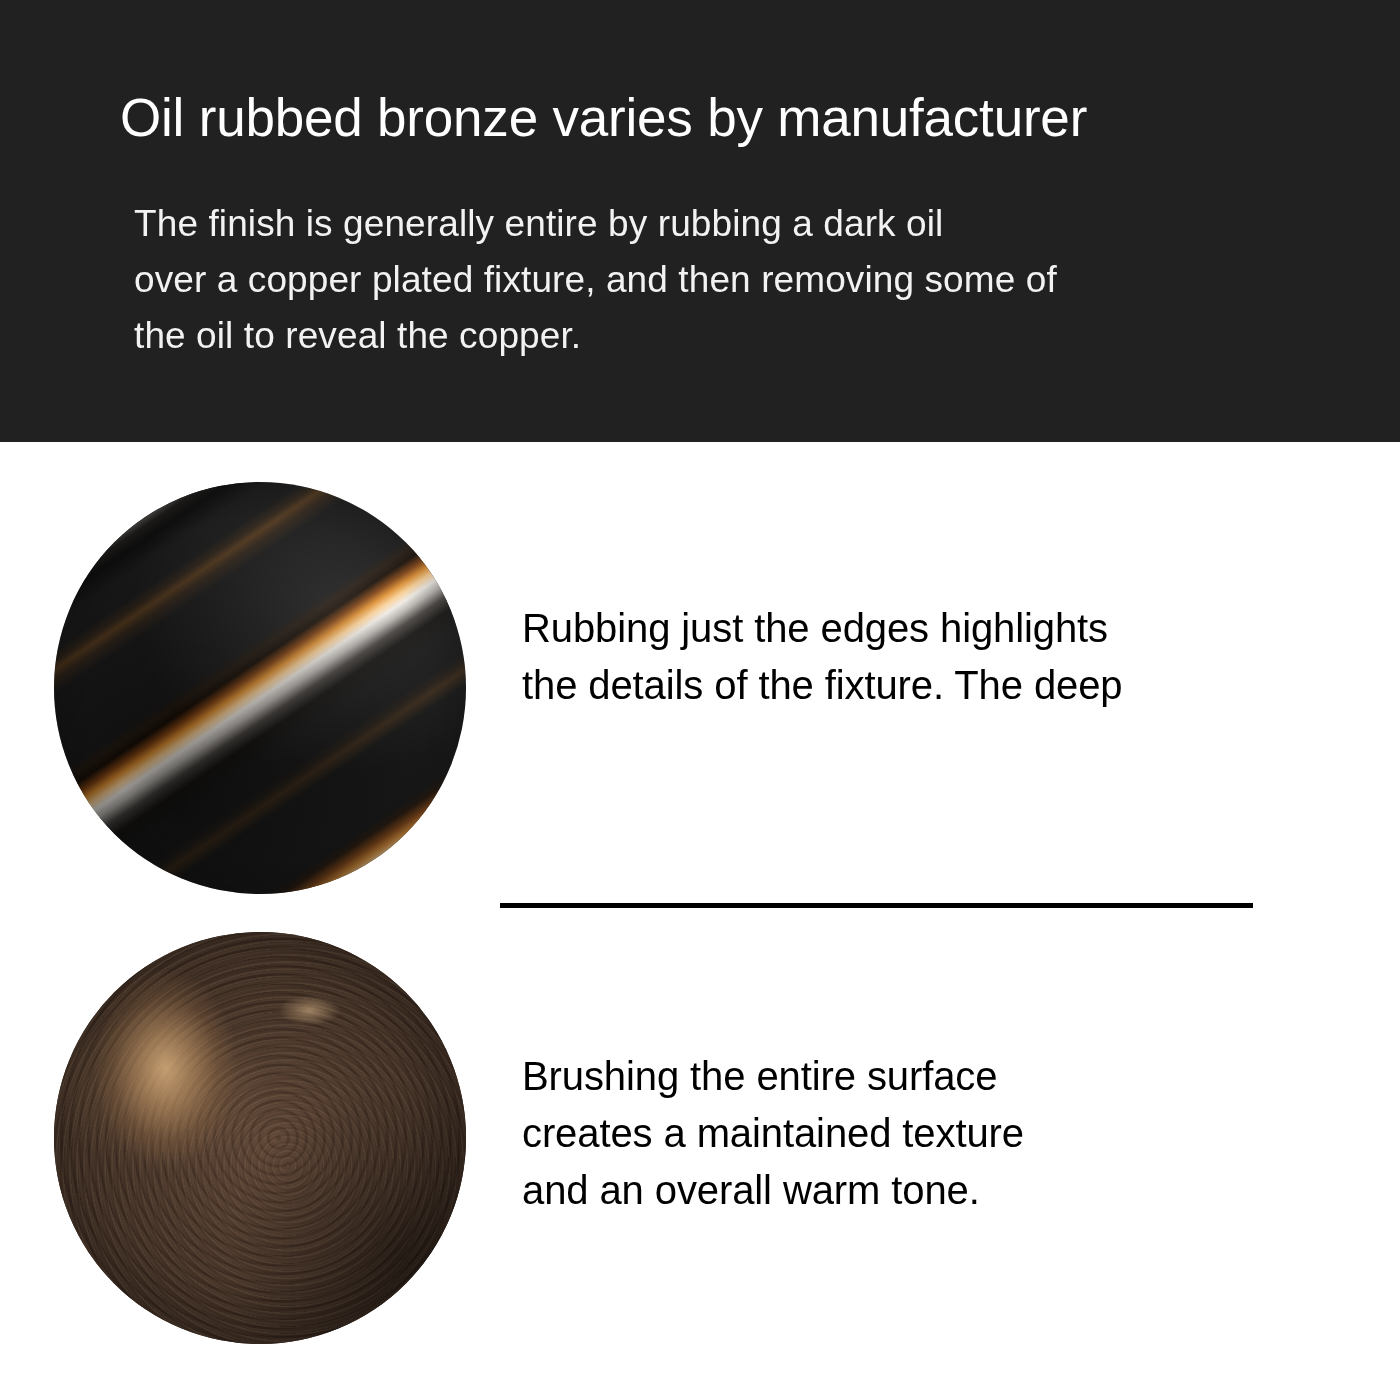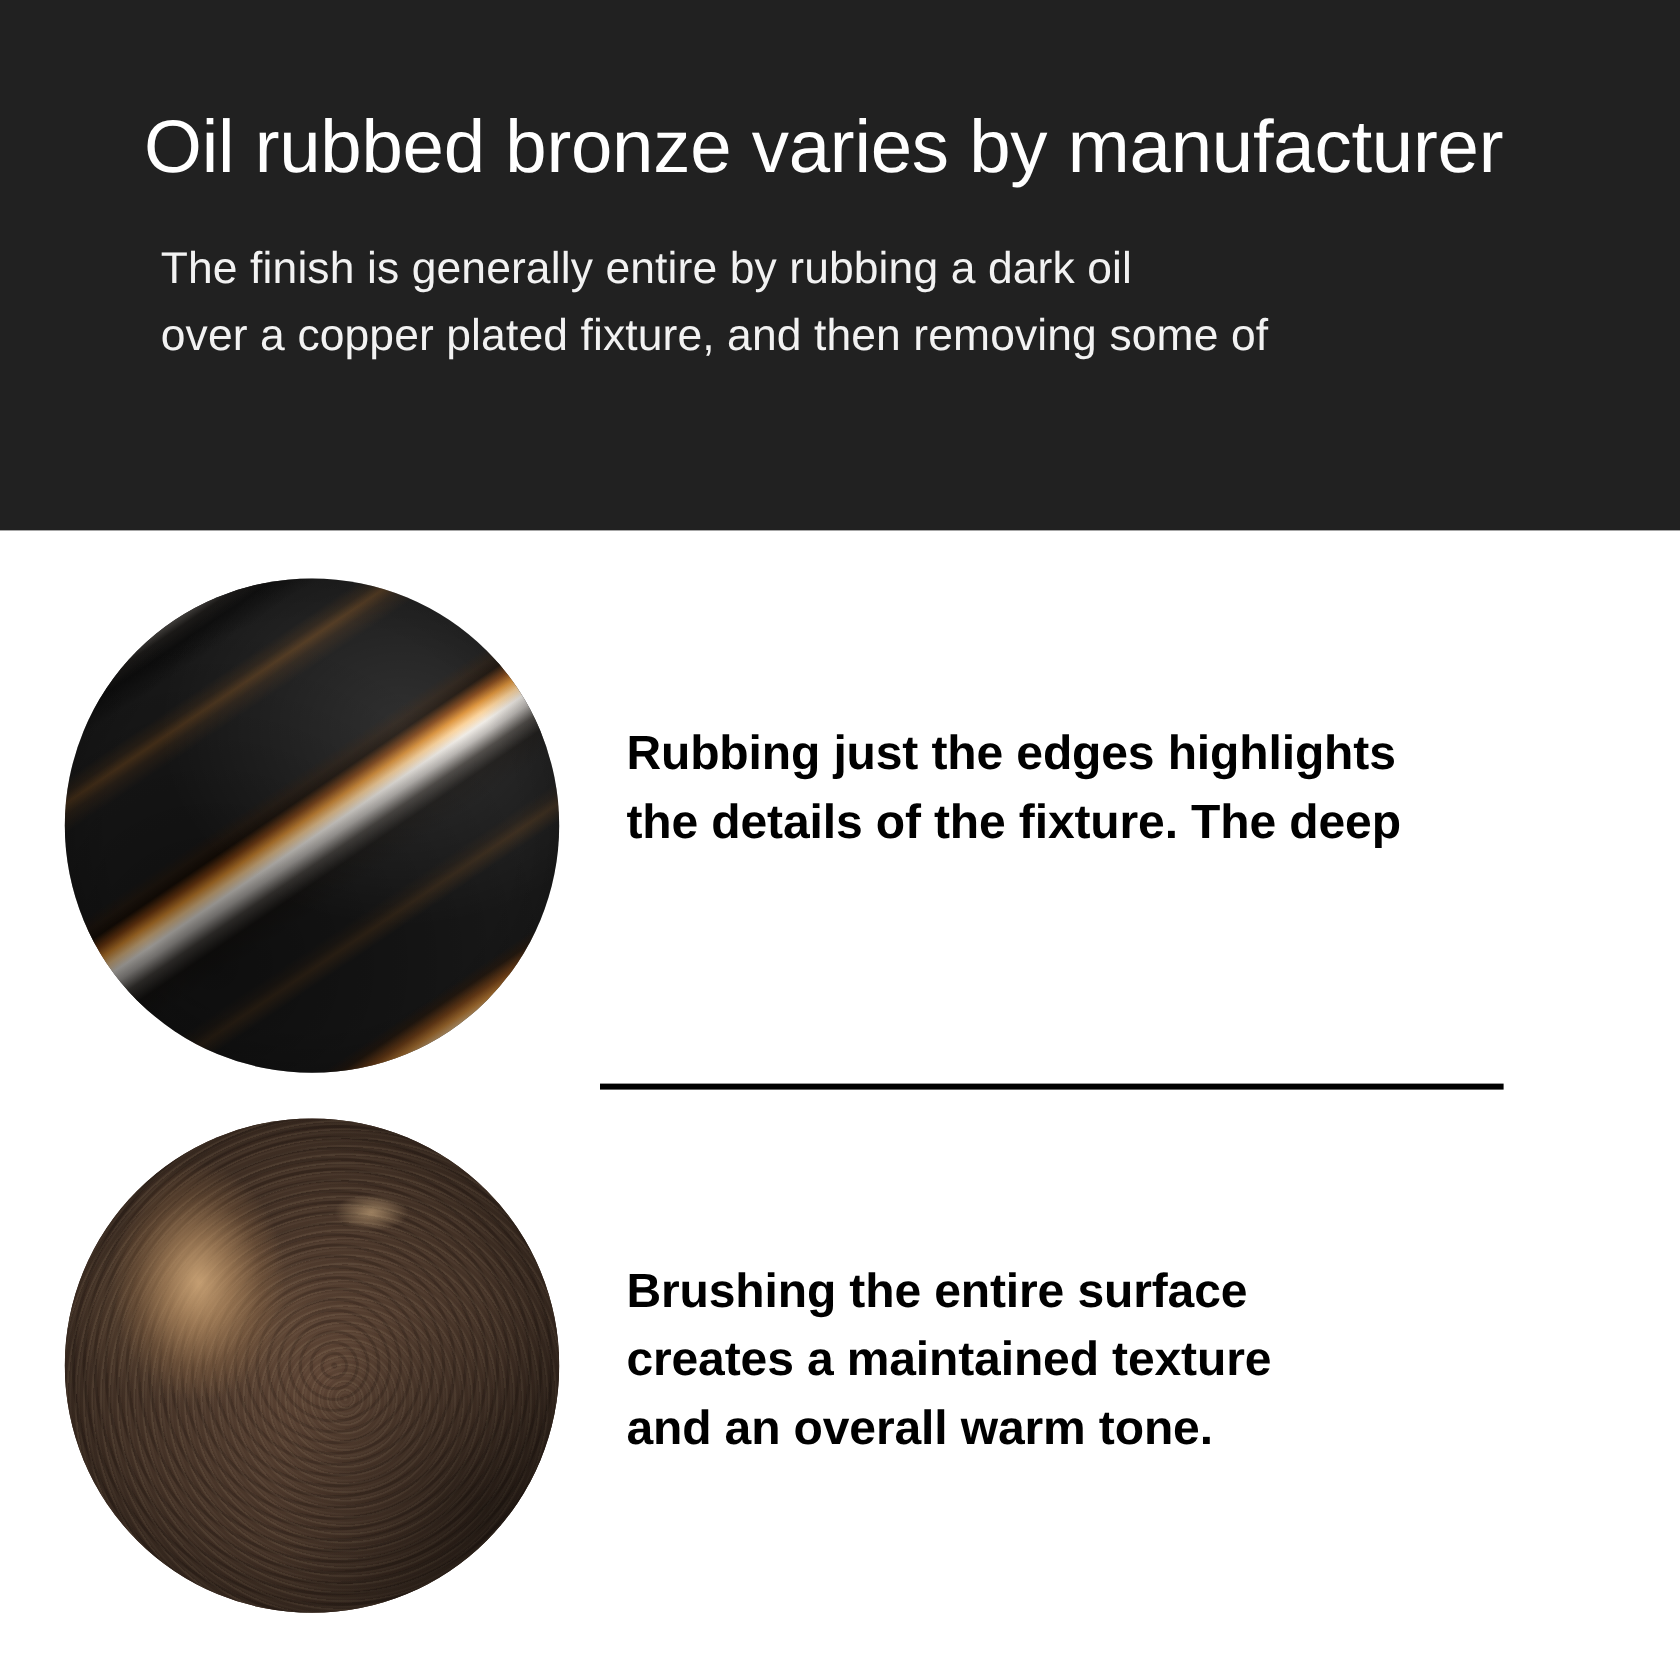--- a/index.html
+++ b/index.html
@@ -31,21 +31,21 @@
     background: #212121;
   }
 
   .page-title {
     position: absolute;
     left: 120px;
     top: 88px;
     width: 1200px;
     color: #ffffff;
     font-family: "Liberation Sans", sans-serif;
-    font-size: 62px;
+    font-size: 53px;
     font-weight: 300;
     letter-spacing: -0.2px;
     line-height: 1.12;
     white-space: nowrap;
   }
 
   .page-subtitle {
     position: absolute;
     left: 134px;
     top: 196px;
@@ -234,21 +234,21 @@
   }
 
   
   .callout {
     position: absolute;
     left: 522px;
     width: 740px;
     color: #000000;
     font-family: "Liberation Sans", sans-serif;
     font-size: 40px;
-    font-weight: 700;
+    font-weight: 400;
     line-height: 57px;
     letter-spacing: -0.1px;
   }
   .callout .ln { display: block; }
   .callout-rubbed  { top: 600px; }
   .callout-brushed { top: 1048px; }
 
   
   .divider {
     position: absolute;
@@ -263,20 +263,21 @@
 <body>
 
 <div class="infographic">
 
   <div class="header-band">
     <div class="page-title">Oil rubbed bronze varies by manufacturer</div>
 
     <div class="page-subtitle">
       <span class="ln">The finish is generally entire by rubbing a dark oil</span>
       <span class="ln">over a copper plated fixture, and then removing some of</span>
+      <span class="ln">the oil to reveal the copper.</span>
     </div>
   </div>
 
   <div class="swatch swatch-rubbed">
     <div class="stripes"></div>
     <div class="faint-stripes"></div>
     <div class="sheen"></div>
   </div>
 
   <div class="callout callout-rubbed">

